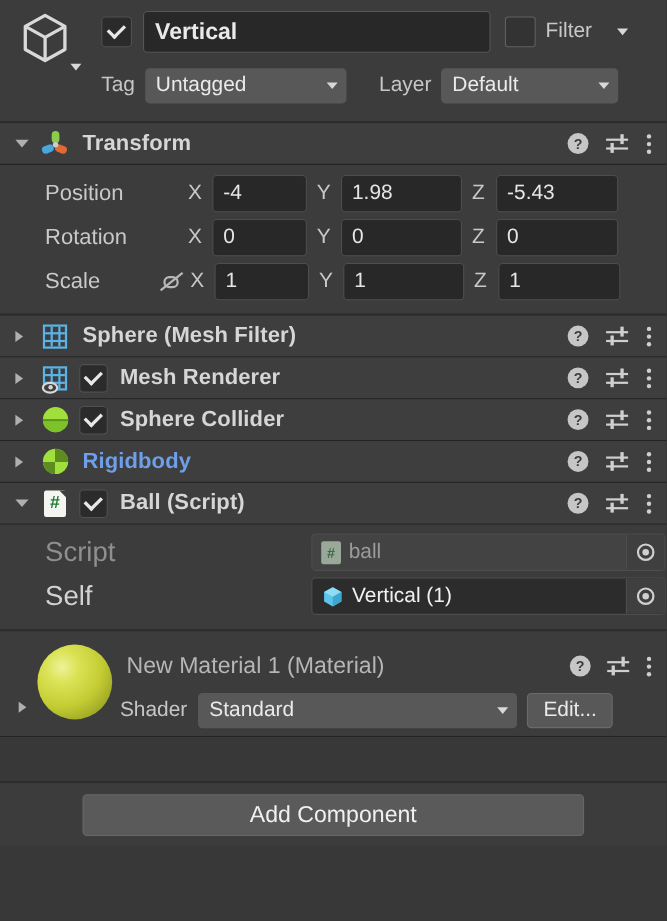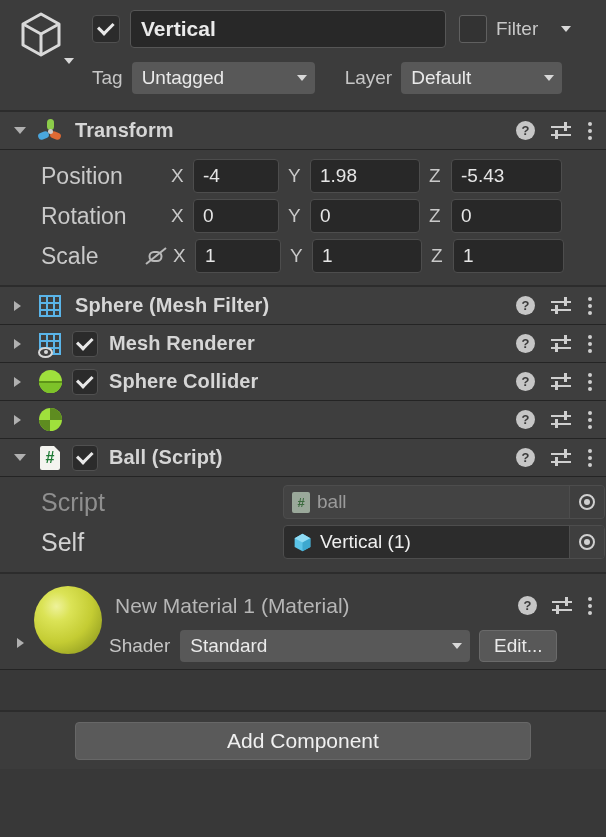--- a/index.html
+++ b/index.html
@@ -91,21 +91,21 @@
   .rbico i.q3{left:0;bottom:0;}
 
   
   .scrico{width:20px;height:24px;background:#f4f4f0;border-radius:2px;position:relative;
      display:flex;align-items:center;justify-content:center;color:#1d7a34;font-size:16px;font-weight:bold;}
   .scrico::after{content:"";position:absolute;right:0;top:0;border-top:6px solid #3e3e3e;border-left:6px solid transparent;}
 
   
   .tbody{background:#3c3c3c;padding:6px 0 9px 0;}
   .vrow{height:40px;display:flex;align-items:center;padding-left:41px;}
-  .vlabel{width:130px;font-size:23px;color:#c9c9c9;}
+  .vlabel{width:130px;font-size:20px;color:#c9c9c9;}
   .axis{font-size:19px;color:#c9c9c9;width:22px;text-align:left;}
   .num{height:34px;background:#282828;border:1px solid #4d4d4d;border-radius:4px;
       display:flex;align-items:center;padding:0 9px;box-sizing:border-box;font-size:19px;color:#e6e6e6;}
   .num.x{width:86px;}
   .num.y{width:110px;}
   .num.z{width:111px;}
   .gap{width:9px;}
   .linkico{width:30px;height:24px;position:relative;margin-right:2px;}
 
   
@@ -377,20 +377,21 @@
   <div class="comp-hdr">
     <div class="twist">
         <div class="tri"></div>
       </div>
     <div class="comp-ico">
       <div class="rbico">
           <i class="q1"></i>
           <i class="q3"></i>
         </div>
     </div>
+    <div class="comp-title link">Rigidbody</div>
     <div class="hdr-icons">
       <div class="i-help">?</div>
       <div class="i-settings">
           <i></i>
           <i></i>
           <b></b>
           <b></b>
         </div>
       <div class="i-dots">
           <span></span>

